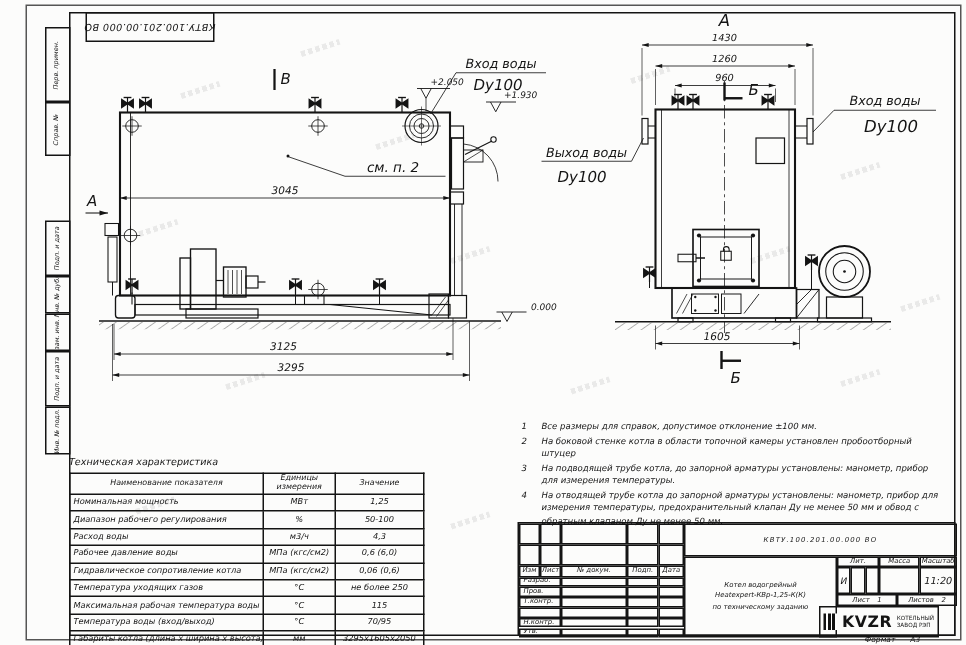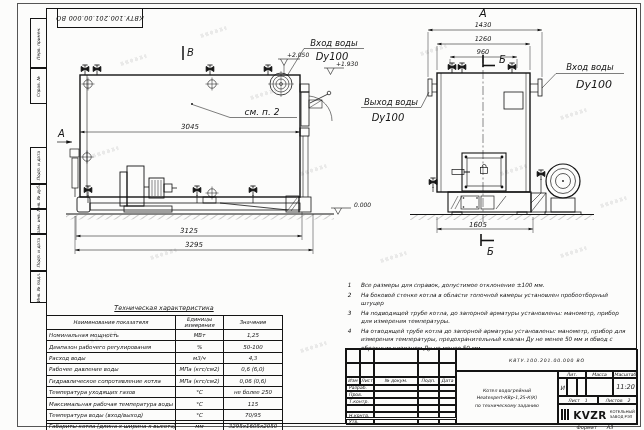--- a/index.html
+++ b/index.html
@@ -9,21 +9,21 @@
   .border-outer{left:17px;top:3px;width:624px;height:424px;border:0.8px solid #555;}
   .frame{left:46px;top:8px;width:591px;height:416px;border:1.6px solid #141414;}
   .strip{left:30px;width:17px;border:0.9px solid #141414;display:flex;align-items:center;justify-content:center;overflow:hidden;}
   .strip span{transform:rotate(-90deg);white-space:nowrap;font-size:4.3px;font-style:italic;}
   .stamp-top{left:57px;top:8px;width:86px;height:20px;border:1.2px solid #141414;display:flex;align-items:center;justify-content:center;}
   .stamp-top span{transform:rotate(180deg);font-size:6.4px;font-style:italic;white-space:nowrap;letter-spacing:.3px;}
   svg{position:absolute;left:0;top:0;}
   .t{font-family:"DejaVu Sans",sans-serif;font-style:italic;fill:#141414;}
   
   .tt-wrap{left:46px;top:304px;width:236px;}
-  .tt-title{text-align:center;font-size:6.4px;font-style:italic;height:11px;text-decoration:underline;}
+  .tt-title{font-size:6.4px;font-style:italic;height:11px;}
   table.tt{border-collapse:collapse;table-layout:fixed;width:236px;}
   table.tt td{border:0.9px solid #141414;font-size:5.5px;font-style:italic;padding:0 2px;height:10.4px;
               overflow:hidden;white-space:nowrap;}
   table.tt tr.hd td{height:13px;text-align:center;white-space:normal;line-height:1.1;font-size:5.3px;}
   td.c{text-align:center;}
   
   .notes{left:345px;top:281px;width:284px;}
   .note{display:flex;gap:7px;font-size:5.7px;font-style:italic;line-height:1.5;margin-bottom:1px;}
   .note .n{width:9px;flex:none;text-align:center;}
   
@@ -484,21 +484,21 @@
     <div class="cell" style="left:240px;top:29px;width:27px;height:18px"></div>
     <div class="cell" style="left:267px;top:29px;width:25px;height:18px;font-size:6.5px">11:20</div>
     <div class="cell" style="left:212px;top:47px;width:40px;height:8px;gap:5px">
       <span>Лист</span>
       <span>1</span>
     </div>
     <div class="cell" style="left:252px;top:47px;width:40px;height:8px;gap:5px">
       <span>Листов</span>
       <span>2</span>
     </div>
-    <div class="cell" style="left:212px;top:55px;width:80px;height:21px">
+    <div class="cell" style="left:200px;top:55px;width:80px;height:21px">
       <div class="logo">
         <span class="logo-bars"></span>
         <span class="logo-kvzr">KVZR</span>
         <span class="logo-name">КОТЕЛЬНЫЙ
 ЗАВОД РЭП</span>
       </div>
     </div>
   </div>
 
   <div class="abs fmt">

